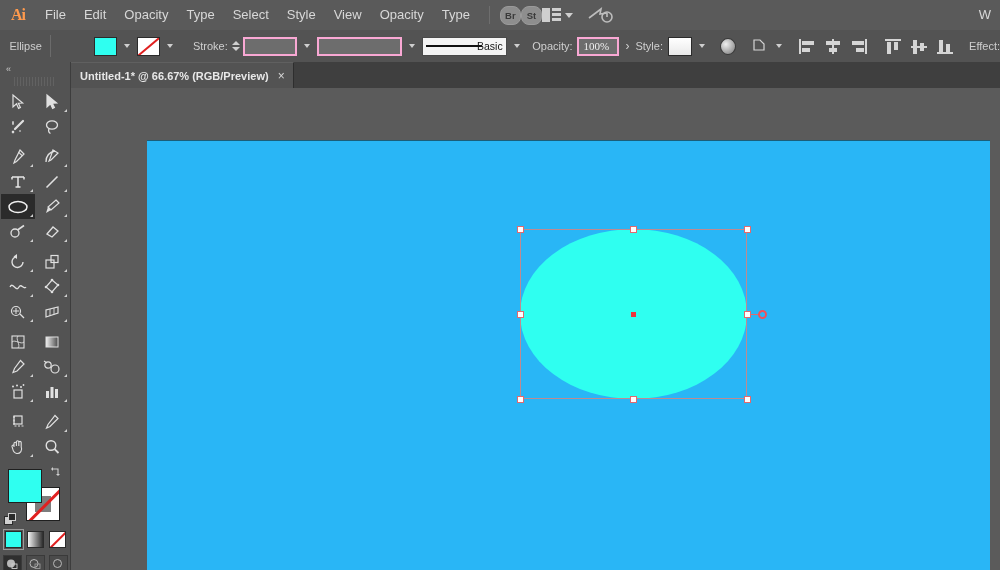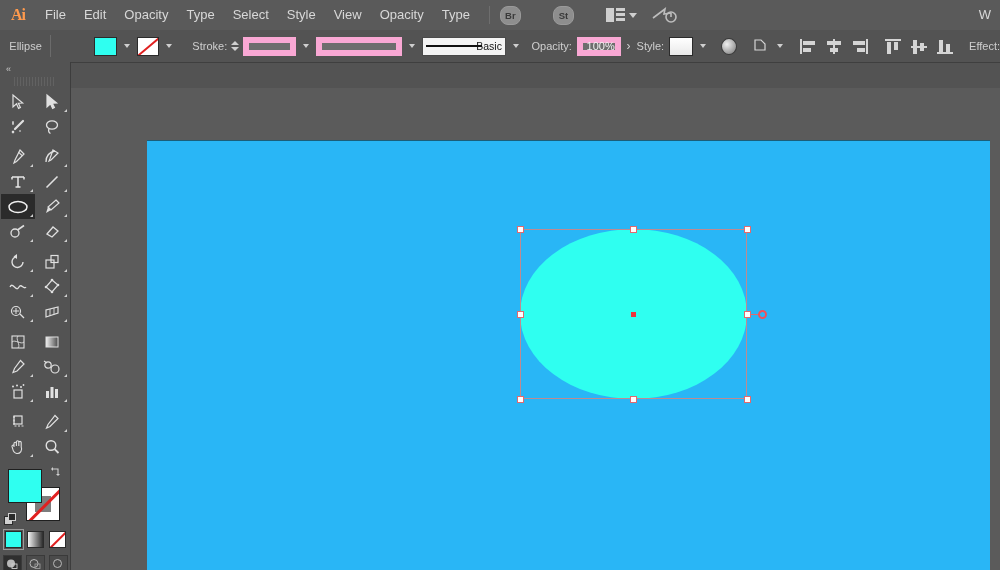--- a/index.html
+++ b/index.html
@@ -23,21 +23,21 @@
     font-weight:bold;font-size:16px;color:#ff9a4d;letter-spacing:-1px;
     font-family:"Liberation Serif", serif;
   }
   .menu-item{
     padding:0 9px;height:30px;line-height:30px;font-size:13px;color:#d8d8d8;cursor:default;
   }
   .menu-sep{width:1px;height:18px;background:#6e6e6e;margin:0 10px;}
   .badge-btn{
     width:19px;height:17px;border:1px solid #9a9a9a;background:#8e8e8e;color:#3a3a3a;
     font-size:9.5px;font-weight:bold;display:flex;align-items:center;justify-content:center;
-    margin-right:32px;border-radius:8px;
+    margin-right:0;border-radius:8px;
   }
   .arrange-ic{width:20px;height:16px;position:relative;margin-right:3px;}
   .arrange-ic i{position:absolute;background:#cfcfcf;display:block;}
   .chev{
     width:0;height:0;border-left:4px solid transparent;border-right:4px solid transparent;
     border-top:5px solid #cfcfcf;margin-right:14px;
   }
   .sync-ic{width:26px;height:20px;position:relative;opacity:.85;}
 
   
@@ -62,22 +62,22 @@
     width:0;height:0;border-left:3.5px solid transparent;border-right:3.5px solid transparent;
     border-top:4px solid #cfcfcf;margin:0 7px;
   }
   .stepper{
     width:9px;height:18px;display:flex;flex-direction:column;justify-content:center;
     align-items:center;margin-left:4px;margin-right:3px;
   }
   .stepper .up{width:0;height:0;border-left:4px solid transparent;border-right:4px solid transparent;border-bottom:4px solid #cfcfcf;margin-bottom:2px;}
   .stepper .dn{width:0;height:0;border-left:4px solid transparent;border-right:4px solid transparent;border-top:4px solid #cfcfcf;}
   .field{
-    height:19px;background:#6d6d6d;border:6px solid #f9a8d4;box-sizing:border-box;
-    display:flex;align-items:center;padding:0 4px;font-size:11px;color:#efefef;
+    height:19px;background:#6d6d6d;border:2px solid #f9a8d4;box-sizing:border-box;
+    display:flex;align-items:center;padding:0 4px;font-size:11px;color:#efefef;font-family:Liberation Serif, serif;
   }
   .brush-field{
     width:90px;height:19px;background:#f4f4f4;border:1px solid #4a4a4a;box-sizing:border-box;
     display:flex;align-items:center;justify-content:flex-end;padding-right:3px;position:relative;
     font-size:10.5px;color:#111;
   }
   .brush-field .stroke-line{
     position:absolute;left:3px;top:50%;width:56px;height:2px;background:#111;transform:translateY(-50%);
   }
   .op-field{width:44px;}
@@ -311,20 +311,26 @@
     </div>
     <div class="align-ic">
       <i style="left:0;top:13px;width:16px;height:2px;"></i>
       <i style="left:2px;top:1px;width:4px;height:12px;"></i>
       <i style="left:9px;top:5px;width:4px;height:8px;"></i>
     </div>
     <div style="width:12px"></div>
     <div class="cb-label">Effect:</div>
   </div>
 
+  <div class="tabbar">
+    <div class="doc-tab">
+      <span>Untitled-1* @ 66.67% (RGB/Preview)</span>
+      <span class="tab-close">×</span>
+    </div>
+  </div>
 
   <div class="docarea">
     <div class="canvas">
 
       <div class="shape"></div>
 
       <div class="selbox"></div>
 
       <div class="hdl" style="left:369.5px;top:84.5px;"></div>
       <div class="hdl" style="left:483px;top:84.5px;"></div>

